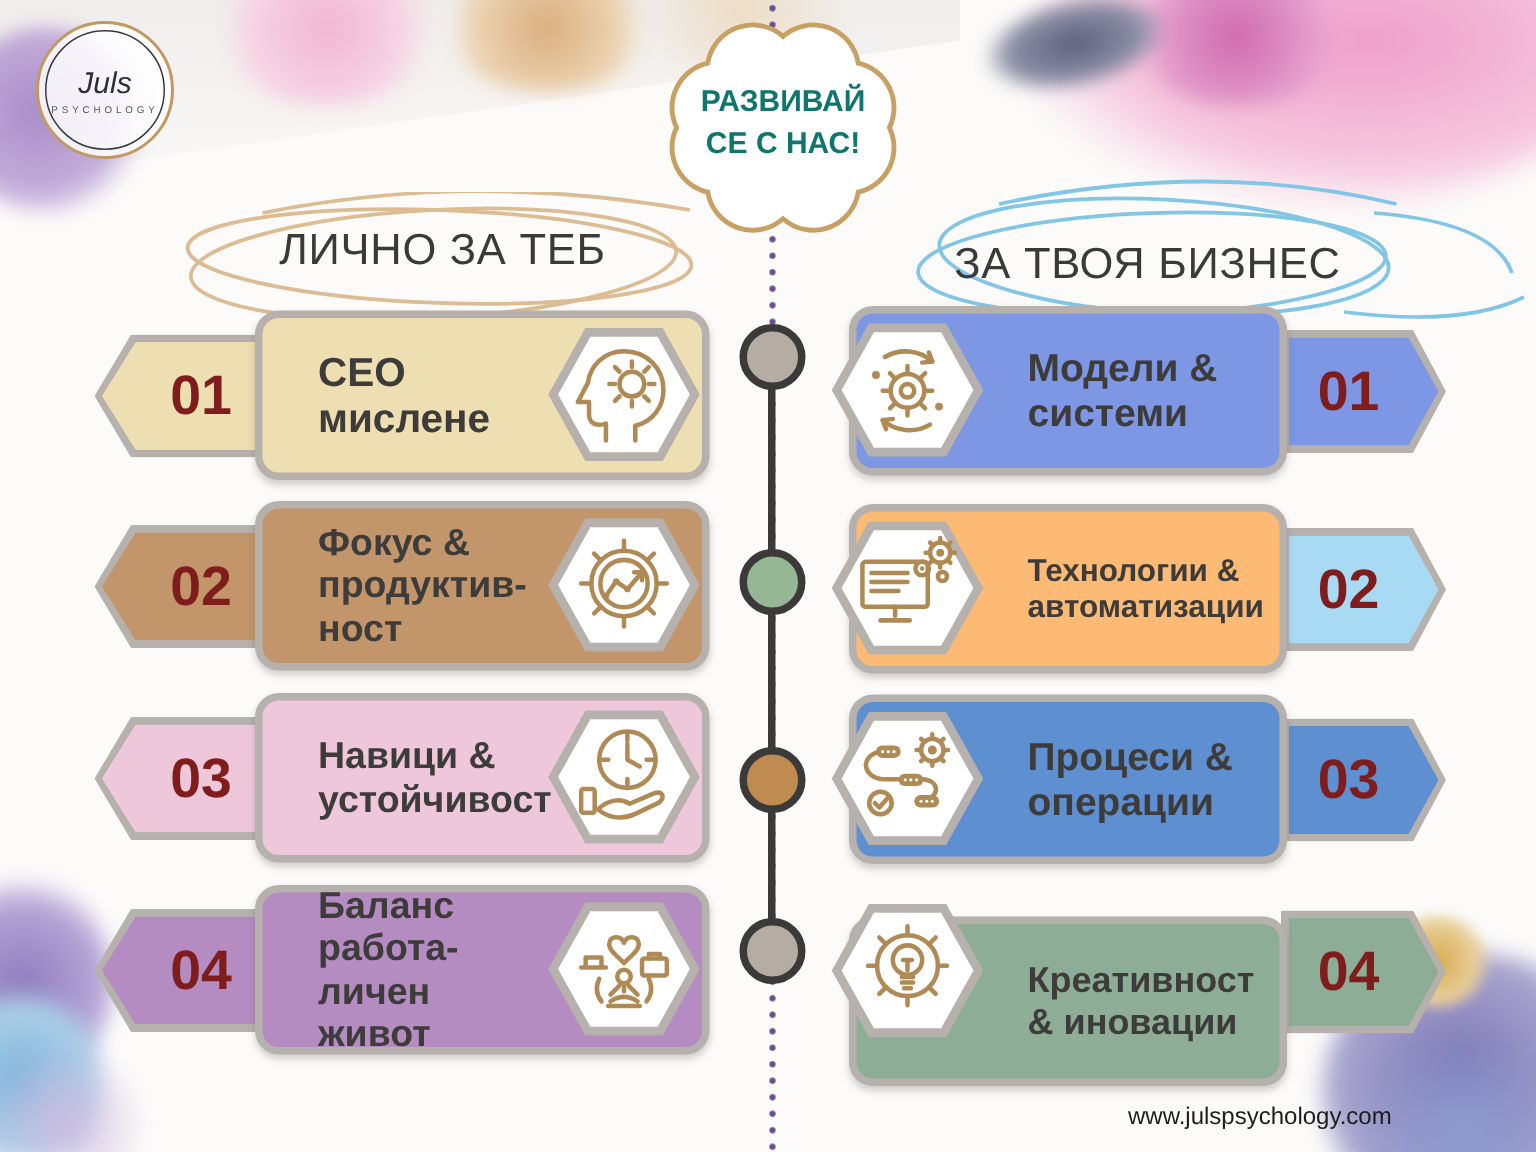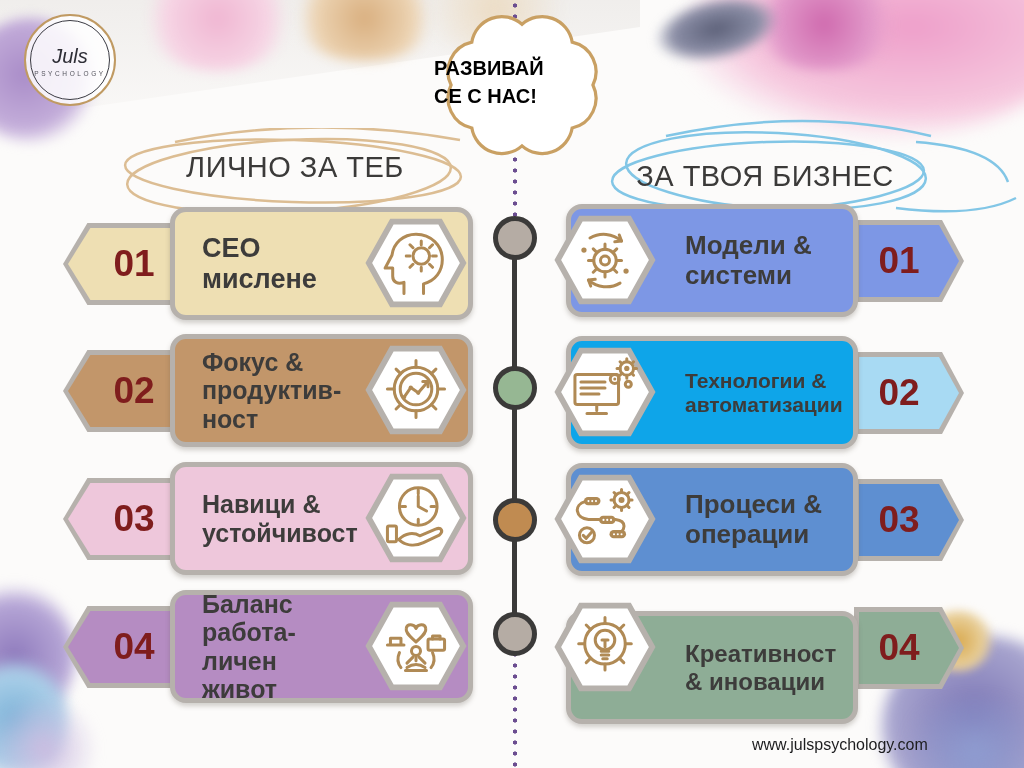--- a/index.html
+++ b/index.html
@@ -29,35 +29,35 @@
   .logo-brand{font-family:Liberation Sans, sans-serif;font-style:italic;font-size:20px;color:#2e2e36;line-height:1;margin-top:2px;}
   .logo-sub{font-size:6.5px;letter-spacing:2.6px;color:#55555e;margin-top:4px;}
 
   
   .dotline{position:absolute;left:513px;top:0;width:4px;height:768px;z-index:1;background-image:radial-gradient(circle,#6b4d90 0 1.8px,rgba(255,255,255,0) 2.4px);background-size:4px 11px;background-repeat:repeat-y;}
   .solidline{position:absolute;left:512px;top:238px;width:5px;height:396px;background:#3b3a39;z-index:3;}
   .dot{position:absolute;left:493px;width:44px;height:44px;border-radius:50%;border:5px solid #3b3a39;box-sizing:border-box;z-index:4;}
 
   
   .cloud-svg{position:absolute;left:424px;top:4px;z-index:4;}
-  .cloud-text{position:absolute;left:434px;top:54px;width:176px;text-align:left;font-size:20px;font-weight:bold;color:#000000;line-height:1.4;white-space:pre-line;z-index:5;}
+  .cloud-text{position:absolute;left:434px;top:54px;width:176px;text-align:center;font-size:20px;font-weight:bold;color:#0f766e;line-height:1.4;white-space:pre-line;z-index:5;}
 
   
   .hdr-svg{position:absolute;z-index:2;}
   .hdr{position:absolute;z-index:3;font-size:29px;font-weight:normal;color:#3b3a39;text-align:center;letter-spacing:.5px;}
   .hdr-left{left:140px;top:151px;width:310px;}
   .hdr-right{left:612px;top:160px;width:306px;}
 
   
   .card{position:absolute;left:0;width:1024px;height:118px;z-index:2;}
   .rect{position:absolute;top:0;height:113px;box-sizing:border-box;border:5px solid #b6b1ac;border-radius:16px;box-shadow:0 3px 5px rgba(80,70,60,.25);z-index:2;display:flex;align-items:center;}
   .rect-left{left:170px;width:303px;}
   .rect-right{left:566px;width:292px;}
   .label{white-space:pre-line;font-weight:bold;color:#3d3c3b;line-height:1.13;}
-  .rect-left .label{padding-left:27px;padding-right:118px;}
+  .rect-left .label{padding-left:37px;padding-right:118px;}
   .rect-right .label{padding-left:114px;padding-right:6px;}
   .fs27{font-size:27px;} .fs26{font-size:26px;} .fs25{font-size:25px;} .fs24{font-size:24px;} .fs21{font-size:21px;}
   .tag{position:absolute;top:16px;width:122px;height:82px;z-index:1;}
   .tag-left{left:63px;}
   .tag-right{left:854px;width:110px;}
   .tag-shape{position:absolute;inset:0;background:#b6b1ac;}
   .tag-fill{position:absolute;inset:5px;}
   .tag-left .tag-shape,.tag-left .tag-fill{clip-path:polygon(0% 50%,20% 0%,100% 0%,100% 100%,20% 100%);}
   .tag-right .tag-shape,.tag-right .tag-fill{clip-path:polygon(0% 0%,80% 0%,100% 50%,80% 100%,0% 100%);}
   .tag-num{position:absolute;inset:0;display:flex;align-items:center;justify-content:center;font-size:37px;font-weight:bold;color:#7f1d1d;}
@@ -253,21 +253,21 @@
       </g>
     </svg>
   </div>
 
   <div class="card" style="top:336px">
     <div class="tag tag-right">
       <div class="tag-shape"></div>
         <div class="tag-fill" style="background-color: rgb(168, 218, 243);"></div>
       <span class="tag-num">02</span>
     </div>
-    <div class="rect rect-right" style="background-color: #0ea5e9;">
+    <div class="rect rect-right" style="background-color: #fdba74;">
       <div class="label fs21">Технологии &amp;
 автоматизации</div>
     </div>
     <svg class="hex hex-right" width="106" height="106" viewBox="0 0 110 110">
       <polygon points="6,55 30,12 80,12 104,55 80,98 30,98" fill="#ffffff" stroke="#b6b1ac" stroke-width="6"></polygon>
       <g class="icon" transform="translate(16,15) scale(0.78)" stroke-width="3.5" stroke="#b08a55">
         <rect x="10" y="28" width="58" height="40" rx="3"></rect>
         <path d="M18,38 h32 M18,46 h32 M18,54 h24"></path>
         <path d="M39,68 v8 M26,80 h26"></path>
         <circle cx="79" cy="20" r="9"></circle>

